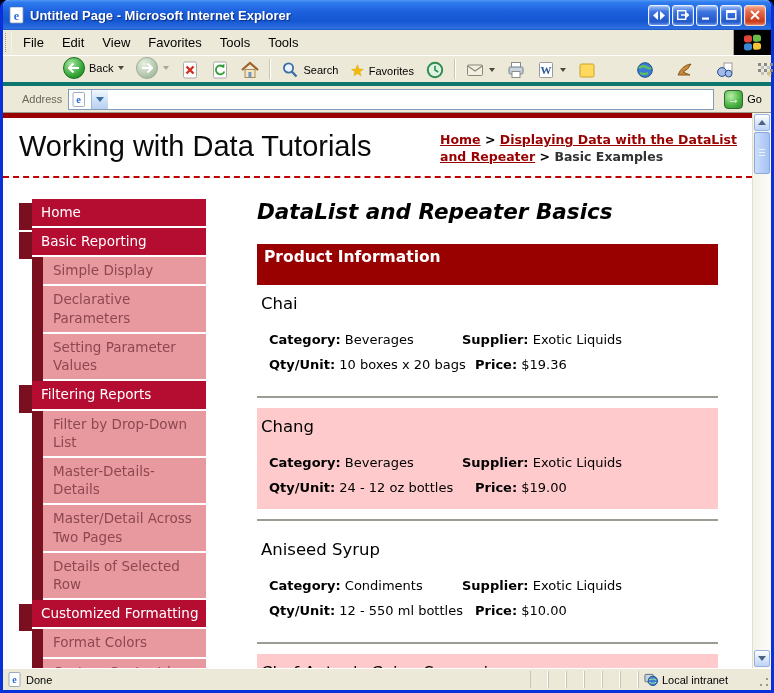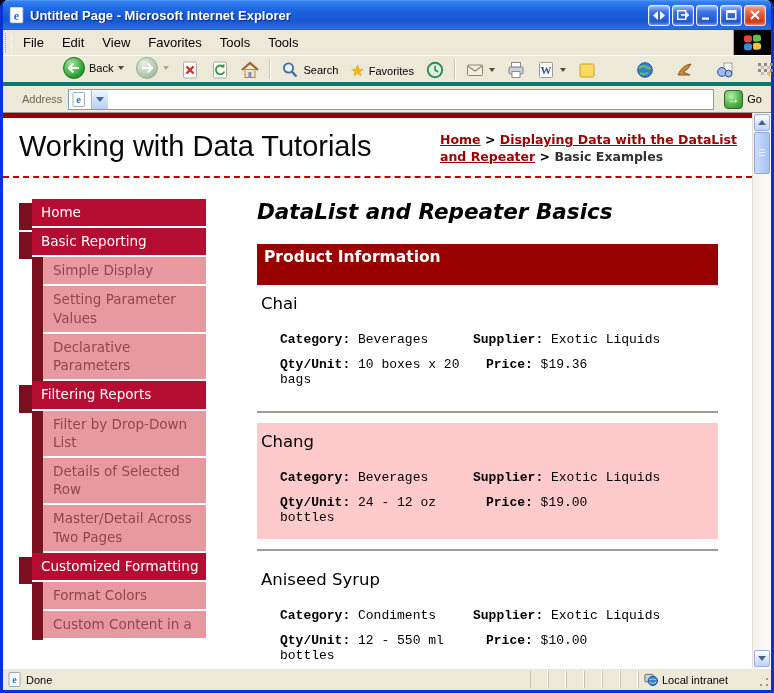--- a/index.html
+++ b/index.html
@@ -104,21 +104,21 @@
   .nav-l2:last-child { margin-bottom:0; }
 
   
   .main { margin-left:254px; margin-right:34px; }
   .main h1 { font-size:21.5px; font-weight:bold; color:#000; margin:0 0 20px 0; letter-spacing:0;font-style:italic; }
   .panelheader { background:var(--accent-red,#990000); color:#fff; font-weight:bold; font-size:15.5px;
                  padding:4px 0 19px 7px; }
   .product { padding:9px 0 12px 4px; }
   .product.alt { background:var(--row-alt-pink,#FFCACC); padding-right:6px; }
   .pname { font-size:16.5px; color:#000; margin-bottom:19px; }
-  .drow { font-size:13px; color:#000; margin:0 0 10px 19px; display:flex;font-family:Liberation Mono, monospace; }
+  .drow { font-size:13px; color:#000; margin:0 0 10px 8px; display:flex; }
   .drow:last-child { margin-bottom:2px; }
   .drow .c1 { width:193px; flex:0 0 193px; }
   .drow b { font-weight:bold; }
   .psep { border:none; border-top:2px solid var(--separator-gray,#9C9C94); margin:10px 0; }
 
   
   .scrollbar { flex:0 0 19px; background:linear-gradient(90deg,#F4F3EA,#FCFBF6); display:flex; flex-direction:column;
                border-left:1px solid #E2DFD0; }
   .sbtn { height:17px; flex:0 0 17px; margin:1px; border:1px solid #99B2E2; border-radius:2px;
           background:linear-gradient(180deg,#FDFEFF,#D6E4FA 60%,#BCD2F5); display:flex; align-items:center; justify-content:center; }
@@ -357,30 +357,31 @@
       <div class="pagebody">
         <div class="sidenav">
             <div class="nav-l1">
               <div class="bar">Home</div>
             </div>
             <div class="nav-l1">
               <div class="bar">Basic Reporting</div>
             </div>
             <div class="nav-group">
               <div class="nav-l2">Simple Display</div>
+              <div class="nav-l2">Declarative Parameters</div>
               <div class="nav-l2">Setting Parameter Values</div>
-              <div class="nav-l2">Declarative Parameters</div>
             </div>
             <div class="nav-l1">
               <div class="bar">Filtering Reports</div>
             </div>
             <div class="nav-group">
               <div class="nav-l2">Filter by Drop-Down List</div>
+              <div class="nav-l2">Master-Details-Details</div>
+              <div class="nav-l2">Master/Detail Across Two Pages</div>
               <div class="nav-l2">Details of Selected Row</div>
-              <div class="nav-l2">Master/Detail Across Two Pages</div>
             </div>
             <div class="nav-l1">
               <div class="bar">Customized Formatting</div>
             </div>
             <div class="nav-group">
               <div class="nav-l2">Format Colors</div>
               <div class="nav-l2">Custom Content in a</div>
             </div>
           </div>
 

